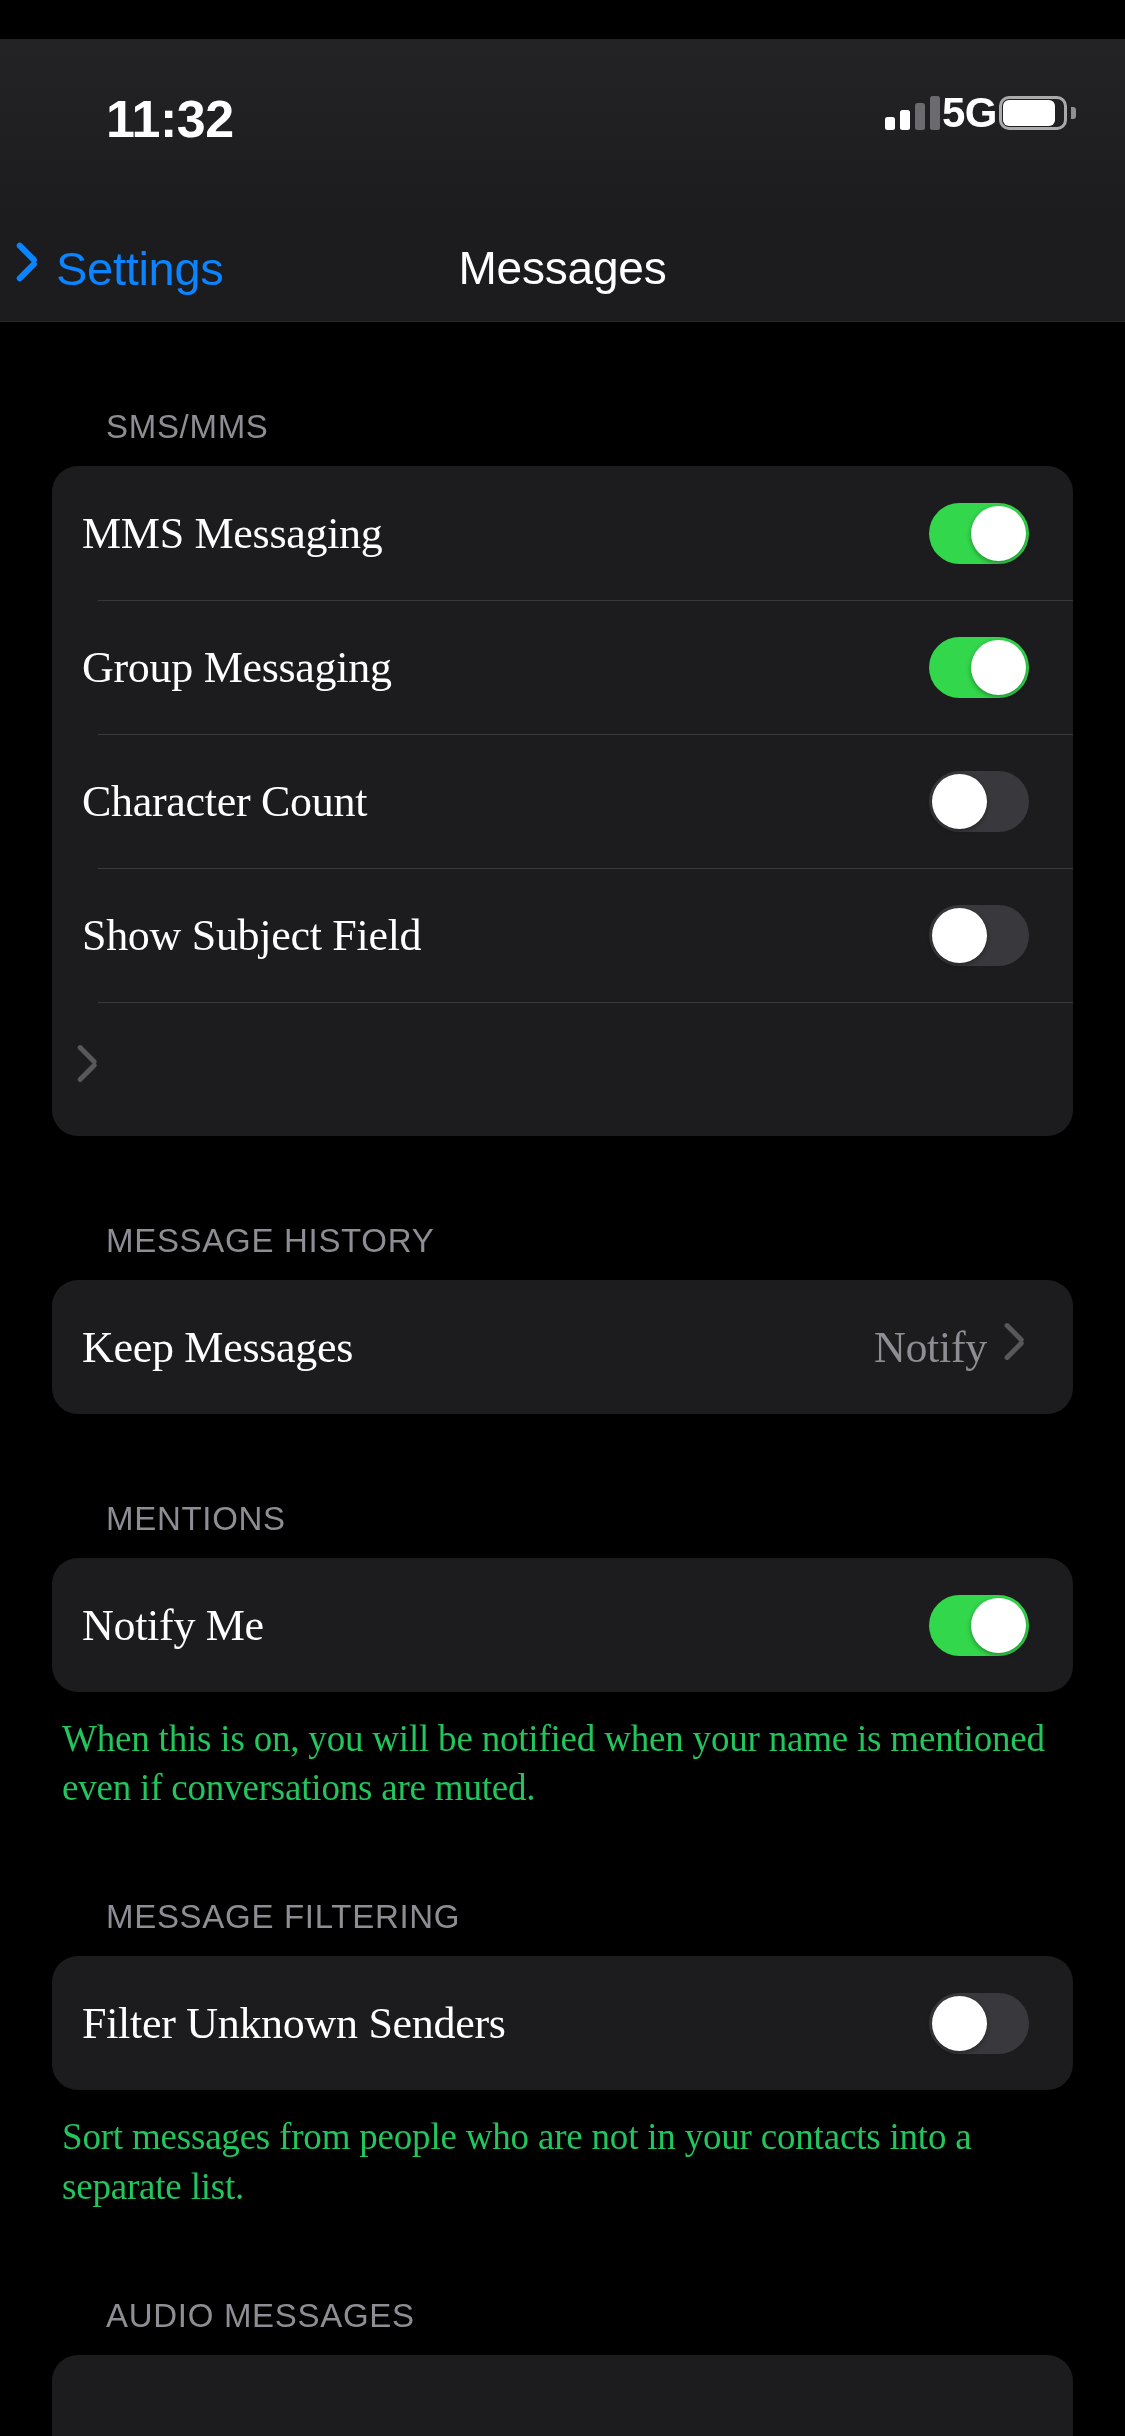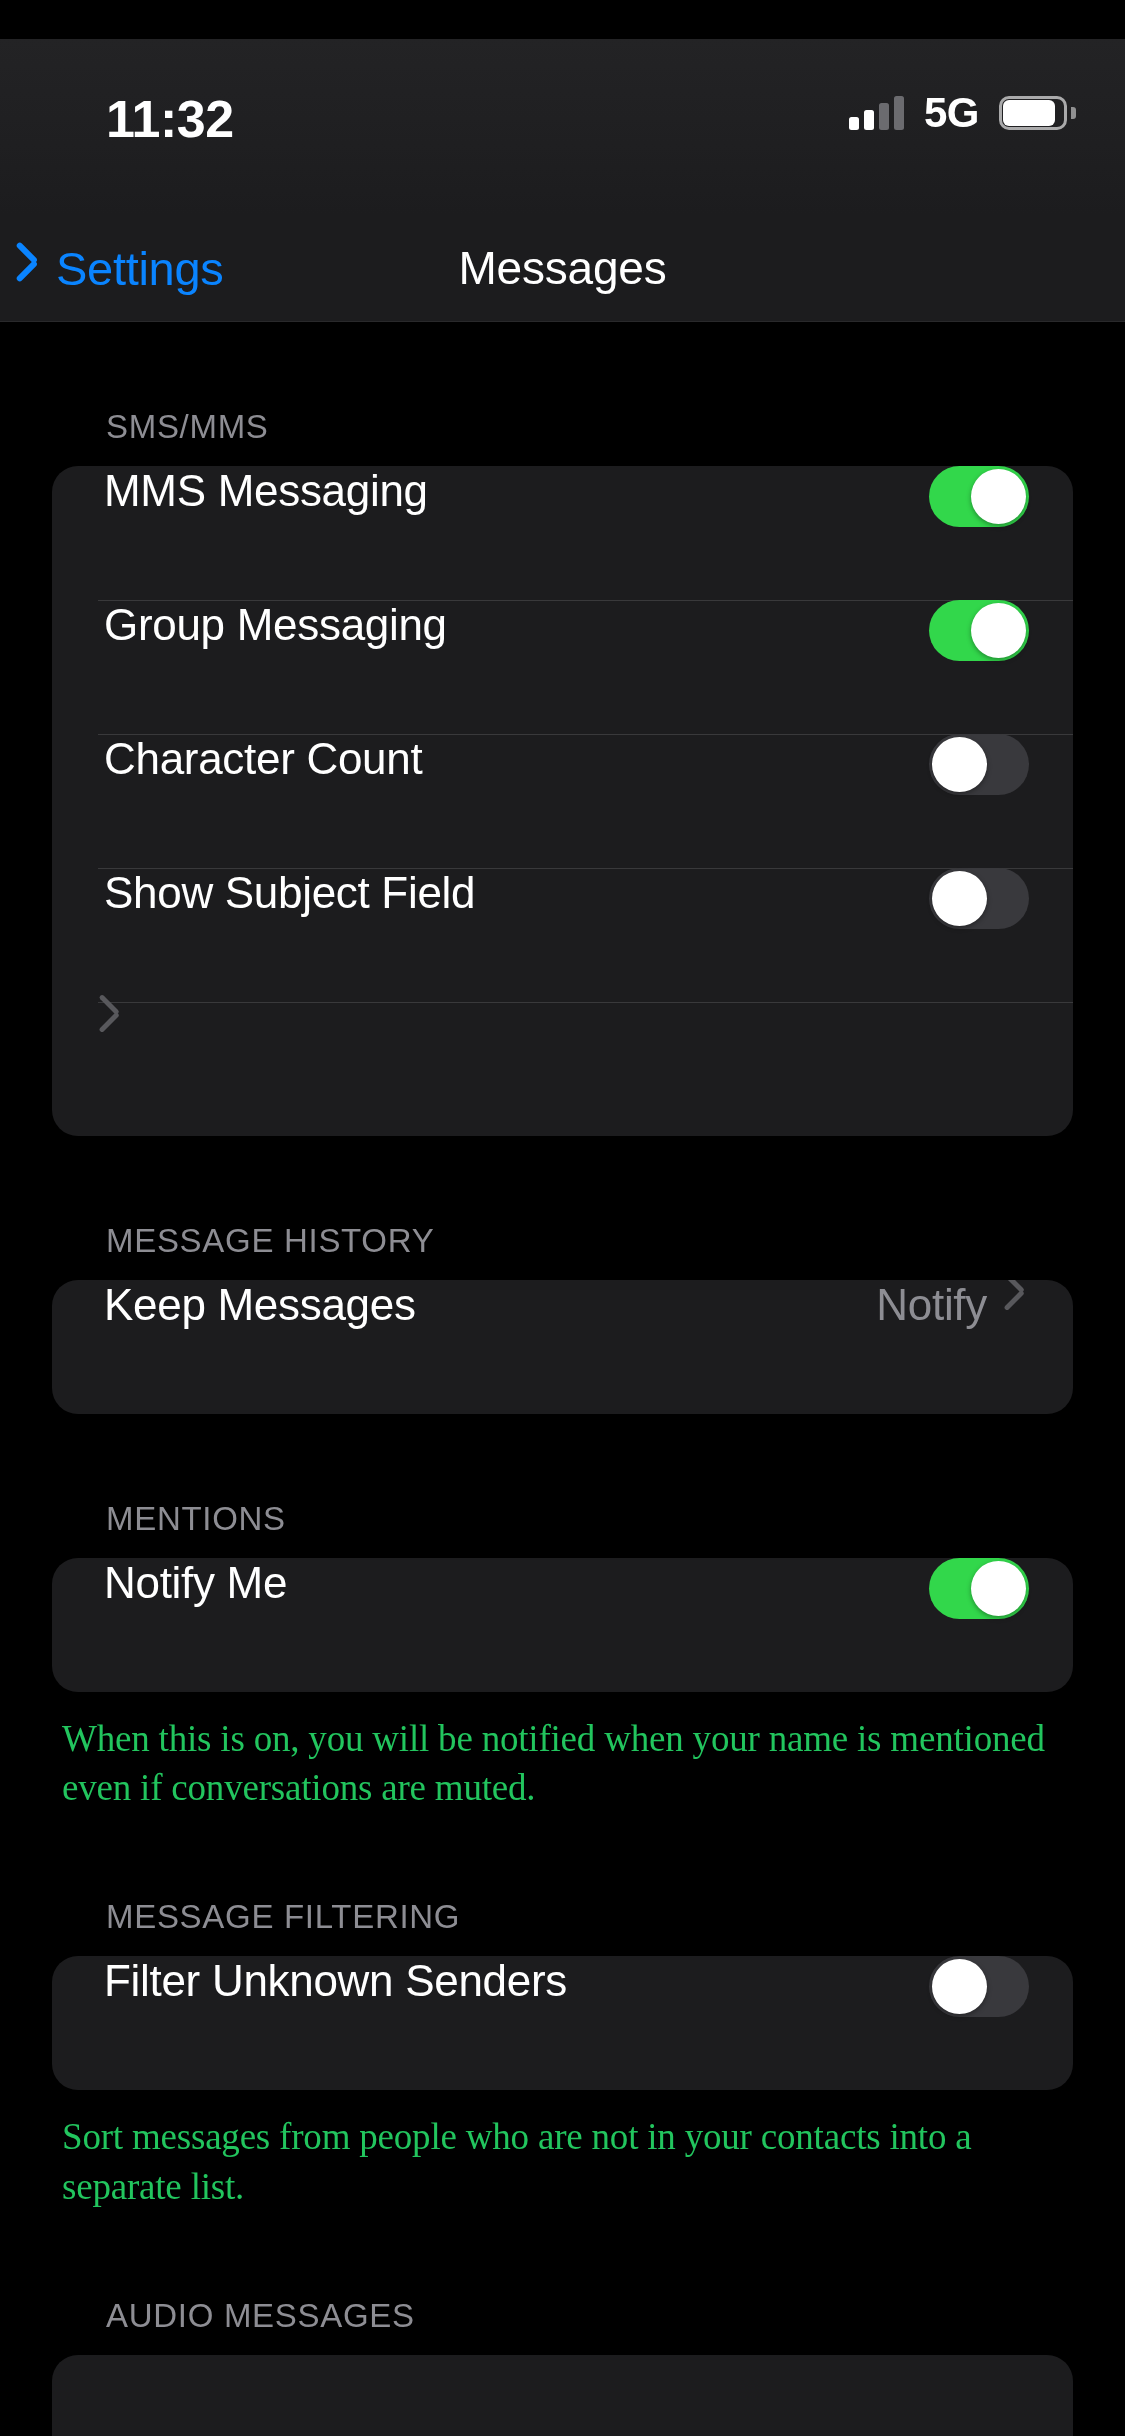--- a/index.html
+++ b/index.html
@@ -16,21 +16,21 @@
   .statusbar {
     position:absolute; top:0; left:0; width:1125px; height:175px;
     background:linear-gradient(180deg,#232325 0%,#1f1f21 60%,#1c1c1e 100%);
   }
   .status-time {
     position:absolute; left:106px; top:50px;
     font-size:52px; font-weight:700; color:#fff; letter-spacing:-0.5px;
   }
   .status-right {
     position:absolute; right:58px; top:46px;
-    display:flex; align-items:center; gap:20px; height:56px;
+    display:flex; align-items:center; gap:2px; height:56px;
   }
   .sig { display:flex; align-items:flex-end; gap:5px; height:34px; }
   .sig i { display:block; width:10px; border-radius:2.5px; background:#6b6b6f; }
   .sig i.on { background:#ffffff; }
   .sig i:nth-child(1){ height:13px; }
   .sig i:nth-child(2){ height:20px; }
   .sig i:nth-child(3){ height:27px; }
   .sig i:nth-child(4){ height:34px; }
   .net { font-size:42px; font-weight:600; color:#fff; letter-spacing:-0.5px; }
   .battery { position:relative; width:68px; height:34px; }
@@ -78,22 +78,22 @@
     background:#000; overflow:hidden;
   }
   .section-header {
     padding:0 0 0 106px;
     font-size:33px; color:#8d8d93; letter-spacing:0.7px;
   }
   .card {
     margin:0 52px; background:#1c1c1e; border-radius:26px; overflow:hidden;
   }
   .row {
-    position:relative; display:flex; align-items:flex-start;
-    min-height:134px; padding:0 44px 0 52px;
+    position:relative; display:flex; align-items:center;
+    min-height:134px; padding:0 44px 0 30px;font-family:Liberation Serif, serif;
   }
   .row + .row::before {
     content:""; position:absolute; left:46px; right:0; top:0; height:1px;
     background:rgba(255,255,255,0.13);
   }
   .row-label {
     flex:1 1 auto; font-size:44px; color:#fff; letter-spacing:-0.3px;
   }
   .row-value {
     font-size:44px; color:#8d8d93; letter-spacing:-0.3px; margin-right:22px;

